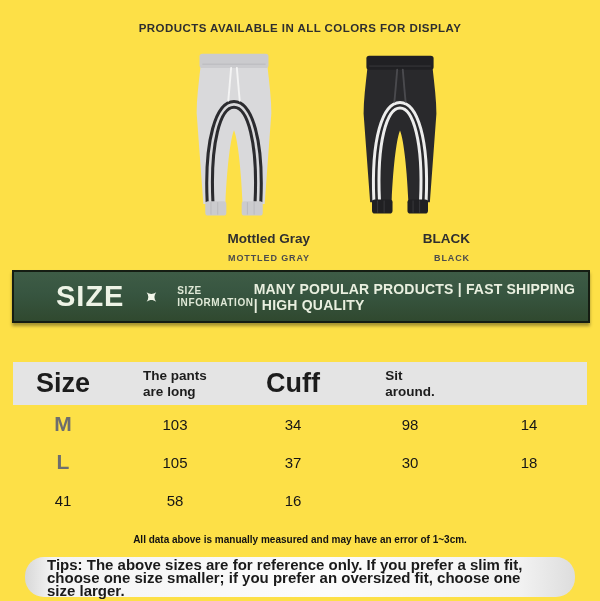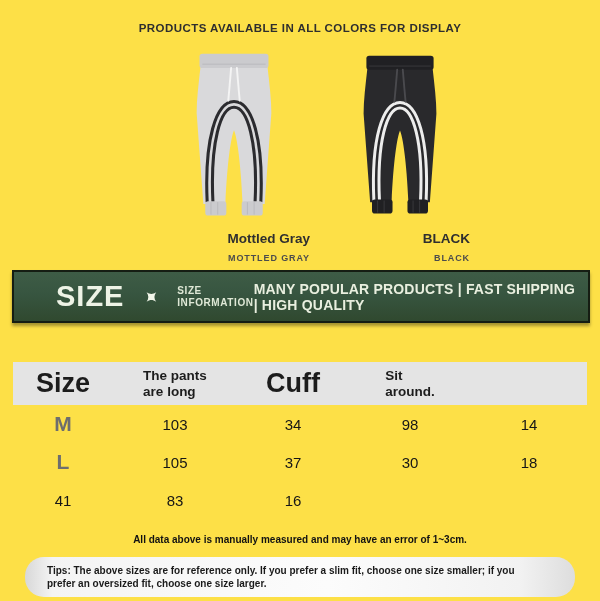--- a/index.html
+++ b/index.html
@@ -81,21 +81,21 @@
     font-weight: 700; color: #121212;
   }
 
   
   .tips {
     position: absolute; top: 557px; left: 25px; right: 25px; height: 40px;
     border-radius: 19px;
     background: linear-gradient(90deg, #d8d8d8 0%, #f4f4f4 5%, #fcfcfc 55%, #f2f2f2 90%, #dddddd 100%);
     display: flex; align-items: center;
     padding: 0 30px 0 22px;
-    font-size: 10px; line-height: 13px; font-weight: 700; color: #1a1a1a;
+    font-size: 15px; line-height: 13px; font-weight: 700; color: #1a1a1a;
   }
 </style>
 </head>
 <body>
 
 <div class="page">
 
   <div class="top-title">PRODUCTS AVAILABLE IN ALL COLORS FOR DISPLAY</div>
 
   <div class="figure figure-gray">
@@ -170,21 +170,21 @@
     <div class="t-row t-data">
       <div class="t-cell c-size">L</div>
       <div class="t-cell c-val">105</div>
       <div class="t-cell c-val">37</div>
       <div class="t-cell c-val">30</div>
       <div class="t-cell c-val">18</div>
     </div>
 
     <div class="t-row t-data">
       <div class="t-cell c-val">41</div>
-      <div class="t-cell c-val">83</div>
+      <div class="t-cell c-val">58</div>
       <div class="t-cell c-val">16</div>
     </div>
 
     <div class="t-note">All data above is manually measured and may have an error of 1~3cm.</div>
   </div>
 
   <div class="tips">
     <span>Tips: The above sizes are for reference only. If you prefer a slim fit, choose one size smaller; if you prefer an oversized fit, choose one size larger.</span>
   </div>
 

